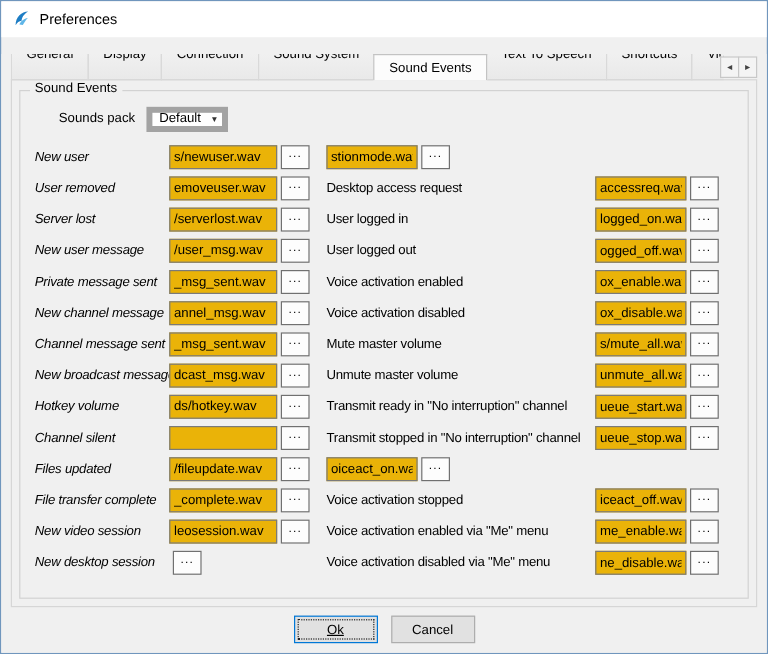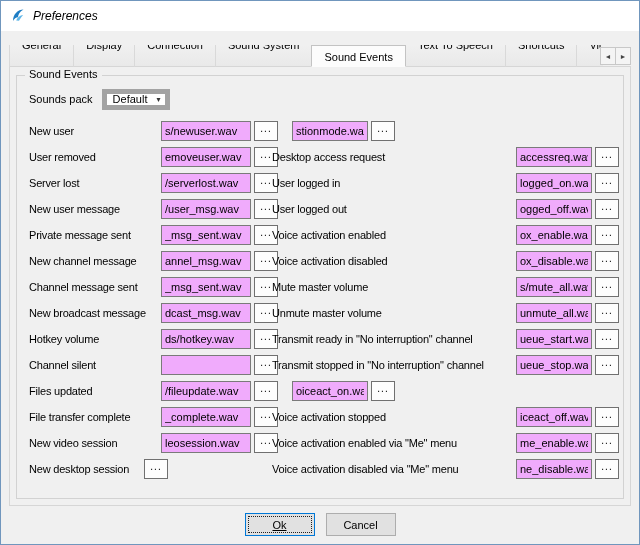--- a/index.html
+++ b/index.html
@@ -14,21 +14,20 @@
     width:640px; height:545px;
     border:1px solid #7096bd;
     background:#f0f0f0;
     position:relative;
     overflow:hidden;
   }
   .titlebar {
     height:30px; background:#ffffff;
     display:flex; align-items:center; gap:7px;
     padding:0 9px;
-    font-style:italic;
   }
   .titlebar .app-icon { width:16px; height:16px; display:inline-block; }
   .titlebar .title { font-size:12px; }
 
   .client { height:513px; background:#f0f0f0; }
 
   .tabwrap { position:relative; margin:14px 8px 0; height:22px; z-index:2; }
   .tabs {
     display:flex; align-items:flex-end; height:22px;
     overflow:hidden; margin-right:28px;
@@ -63,41 +62,41 @@
   .groupbox {
     position:absolute; left:6px; right:6px; top:8px; bottom:6px;
     border:1px solid #d2d2d2;
   }
   .groupbox-title {
     position:absolute; top:-8px; left:8px;
     background:#f0f0f0; padding:0 4px;
   }
   .gb-content { position:absolute; left:12px; right:8px; top:12px; }
 
-  .sounds-row { display:flex; align-items:center; height:22px; margin-bottom:8px; }
+  .sounds-row { display:flex; align-items:center; height:22px; margin-bottom:8px;margin-left:20px; }
   .sounds-label { margin-right:9px; }
   .combo {
     width:68px; height:21px; background:#fff;
     border:5px solid #a3a3a3;
     display:flex; align-items:center; justify-content:space-between;
     padding:0 4px 0 6px; cursor:default;
   }
   .combo-arrow { font-size:8px; color:#333; }
 
   .columns { display:flex; }
   .col-left { width:229px; margin-right:14px; flex:0 0 auto; }
   .col-right { flex:0 0 auto; }
   .sound-row { display:flex; align-items:center; height:26px; }
   .row-label { flex:0 0 auto; white-space:nowrap; letter-spacing:-0.2px; }
-  .col-left .row-label { width:112px; }
+  .col-left .row-label { width:112px;font-style:italic; }
   .col-right .row-label { width:224px; }
   .row-input {
     flex:0 0 auto; height:20px;
-    border:1px solid #7a7a7a; background:#f0abfc;
-    padding:1px 3px; font:11px "Liberation Sans", sans-serif;margin-left:20px;
+    border:1px solid #7a7a7a; background:#eab308;
+    padding:1px 3px; font:11px "Liberation Sans", sans-serif;
   }
   .col-left .row-input { width:90px; }
   .col-right .row-input { width:76px; }
   .browse-btn {
     flex:0 0 auto; width:24px; height:20px; margin-left:3px;
     border:1px solid #707070; background:#fdfdfd;
     font:10px "Liberation Sans", sans-serif; line-height:1;
     padding:0 0 4px; letter-spacing:1px;
   }
 

